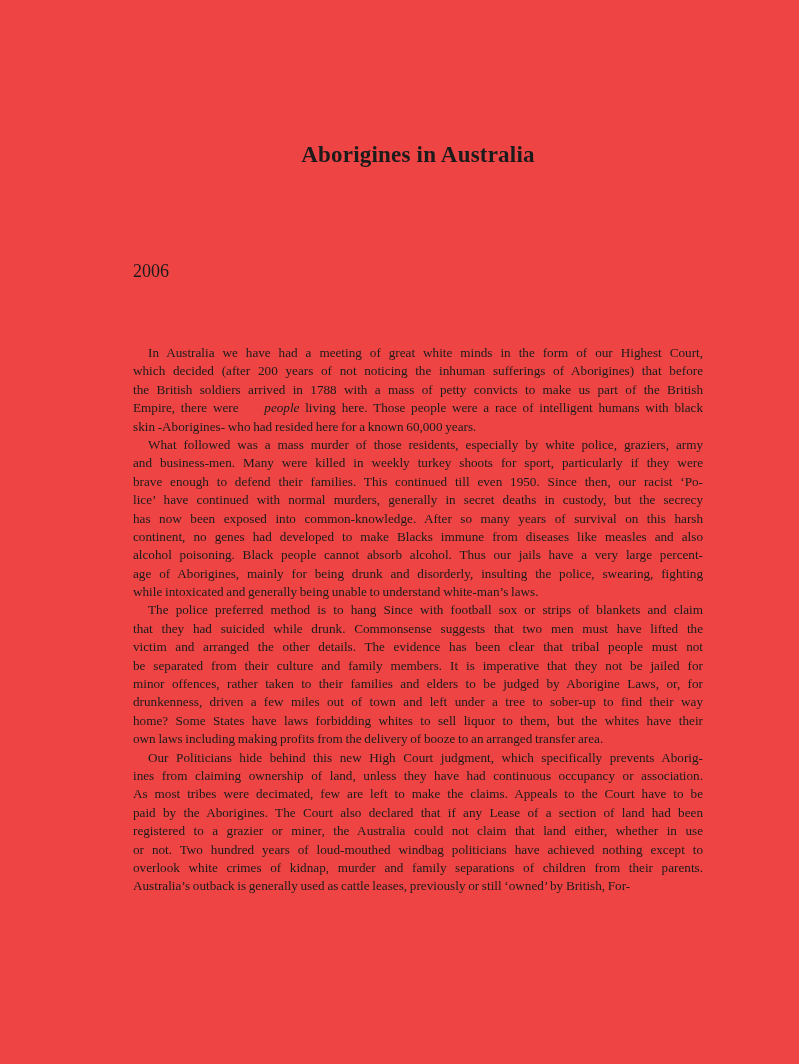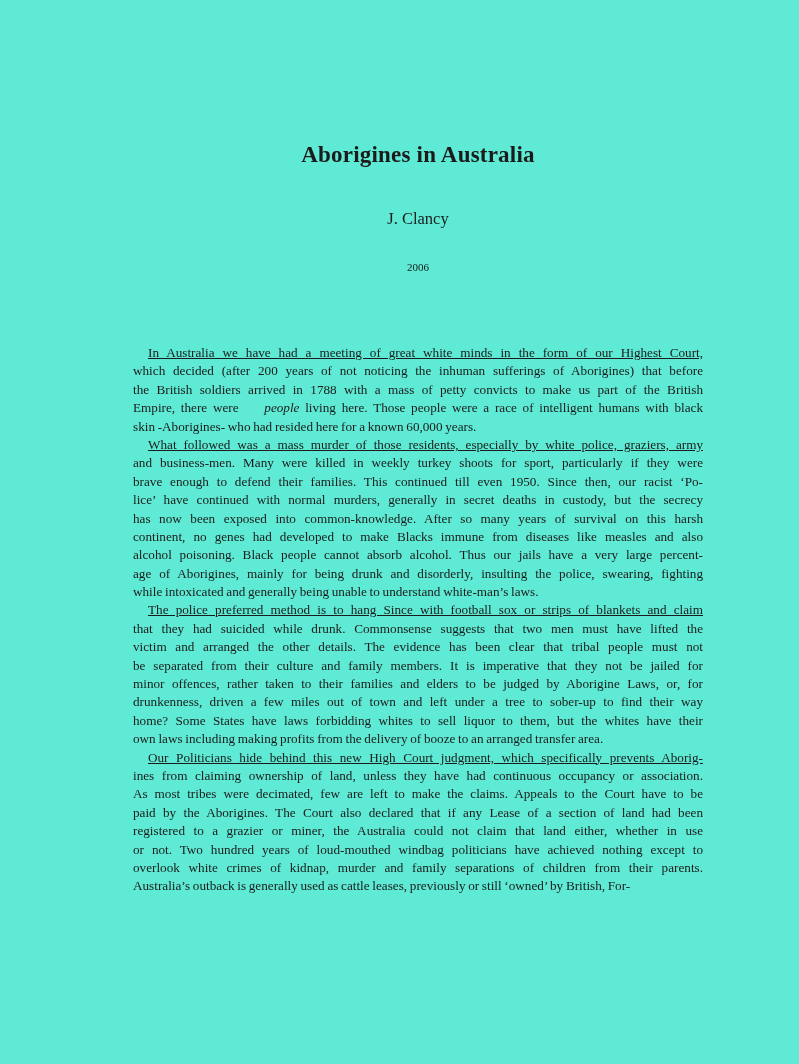--- a/index.html
+++ b/index.html
@@ -4,21 +4,21 @@
 <style>
   html, body {
     margin: 0;
     padding: 0;
     background: #e8e8e8;
   }
   .page {
     position: relative;
     width: 799px;
     height: 1064px;
-    background: #5eead4;
+    background: #ef4444;
     margin: 0 auto;
     overflow: hidden;
     font-family: "Liberation Serif", "DejaVu Serif", serif;
     color: #1b1b1b;
   }
   .doc-title {
     position: absolute;
     left: 133px;
     width: 570px;
     top: 142px;
@@ -33,49 +33,48 @@
     width: 570px;
     top: 209px;
     text-align: center;
     font-size: 16.5px;
   }
   .doc-date {
     position: absolute;
     left: 133px;
     width: 570px;
     top: 261px;
-    text-align: center;
-    font-size: 11px;
+    text-align: left;
+    font-size: 18px;
   }
   .doc-body {
     position: absolute;
     left: 133px;
     top: 344px;
     width: 570px;
     font-size: 13.2px;
     line-height: 18.4px;
     word-spacing: -0.6px;
   }
   .para { margin: 0; }
   .line {
     text-align: justify;
     text-align-last: justify;
     height: 18.4px;
     overflow: hidden;
   }
   .line.last { text-align-last: left; }
-  .line.first { text-indent: 15px; text-decoration: underline; }
+  .line.first { text-indent: 15px; }
   .line em { font-style: italic; margin-left: 20px; }
 </style>
 </head>
 <body>
 
 <div class="page">
   <div class="doc-title">Aborigines in Australia</div>
-  <div class="doc-author">J. Clancy</div>
   <div class="doc-date">2006</div>
   <div class="doc-body">
       <div class="para">
         <div class="line first">In Australia we have had a meeting of great white minds in the form of our Highest Court,</div>
         <div class="line">which decided (after 200 years of not noticing the inhuman sufferings of Aborigines) that before</div>
         <div class="line">the British soldiers arrived in 1788 with a mass of petty convicts to make us part of the British</div>
         <div class="line"><span>Empire, there were </span><em>people</em><span> living here. Those people were a race of intelligent humans with black</span></div>
         <div class="line last">skin -Aborigines- who had resided here for a known 60,000 years.</div>
       </div>
       <div class="para">

